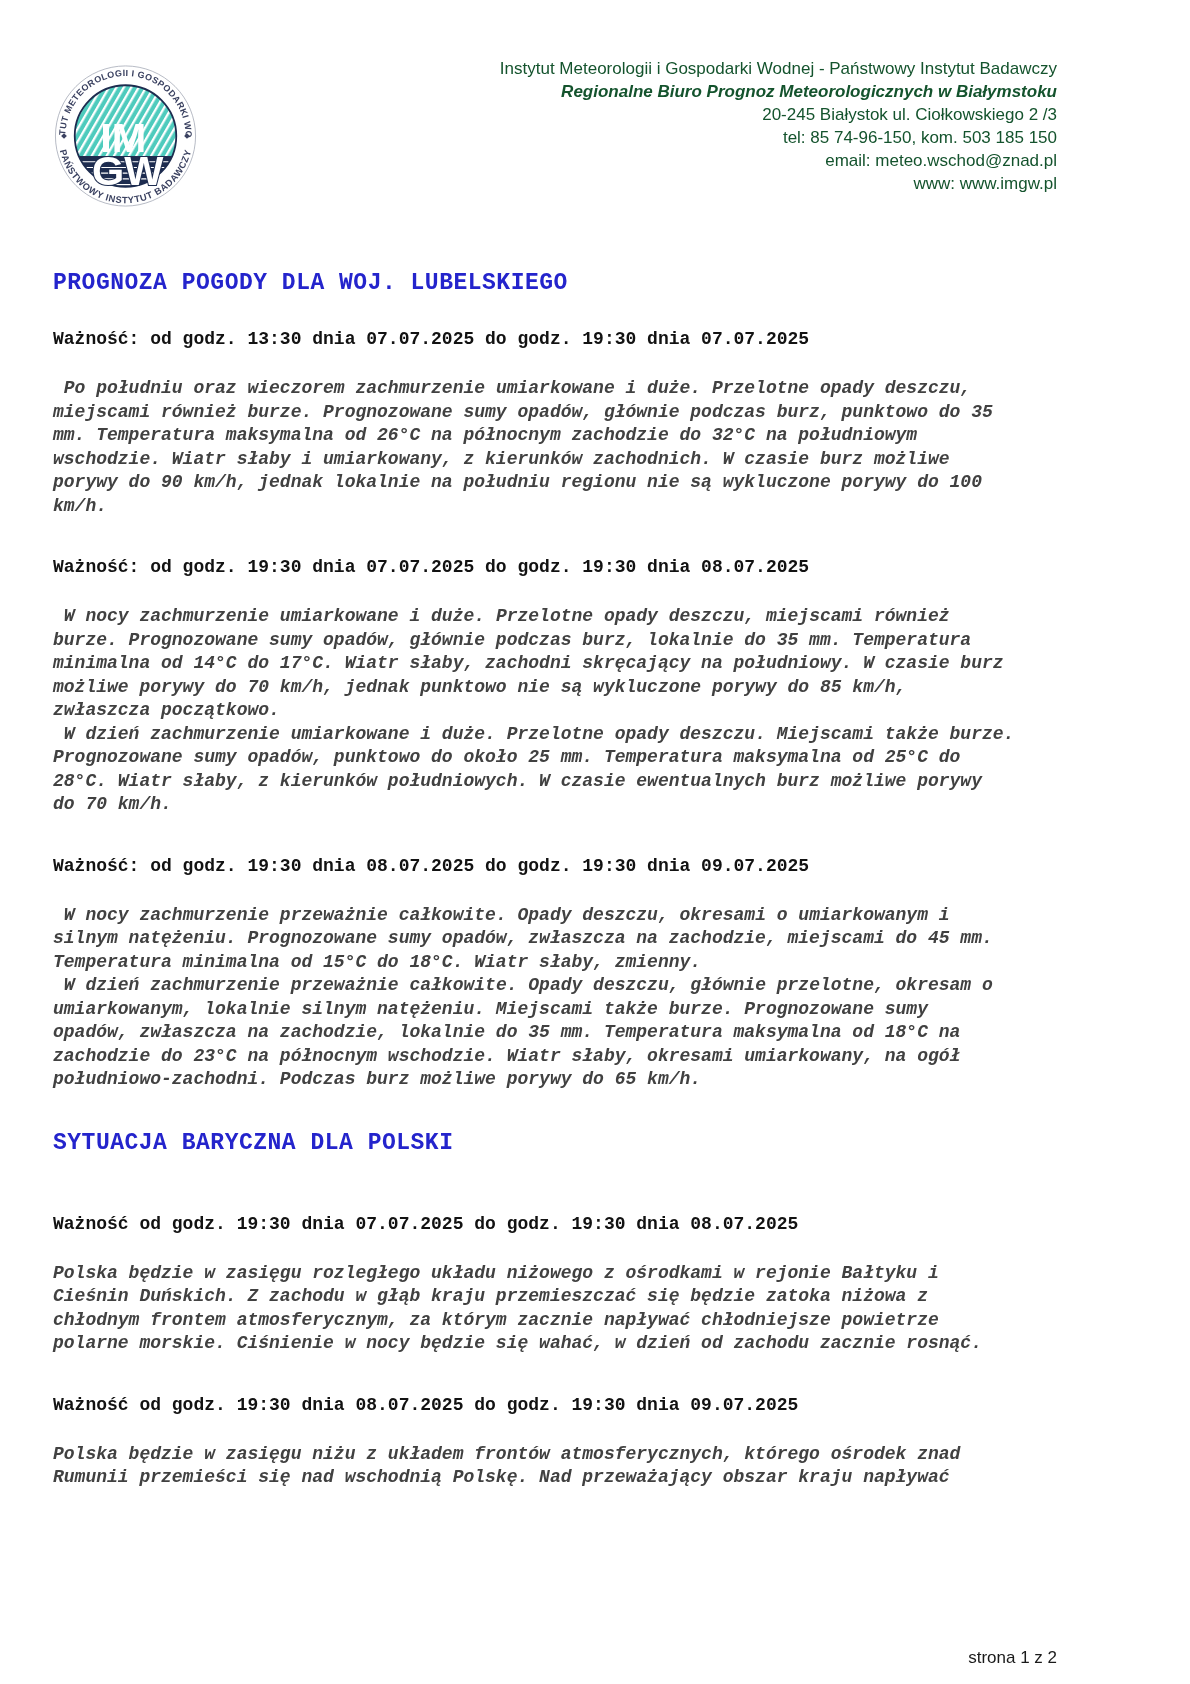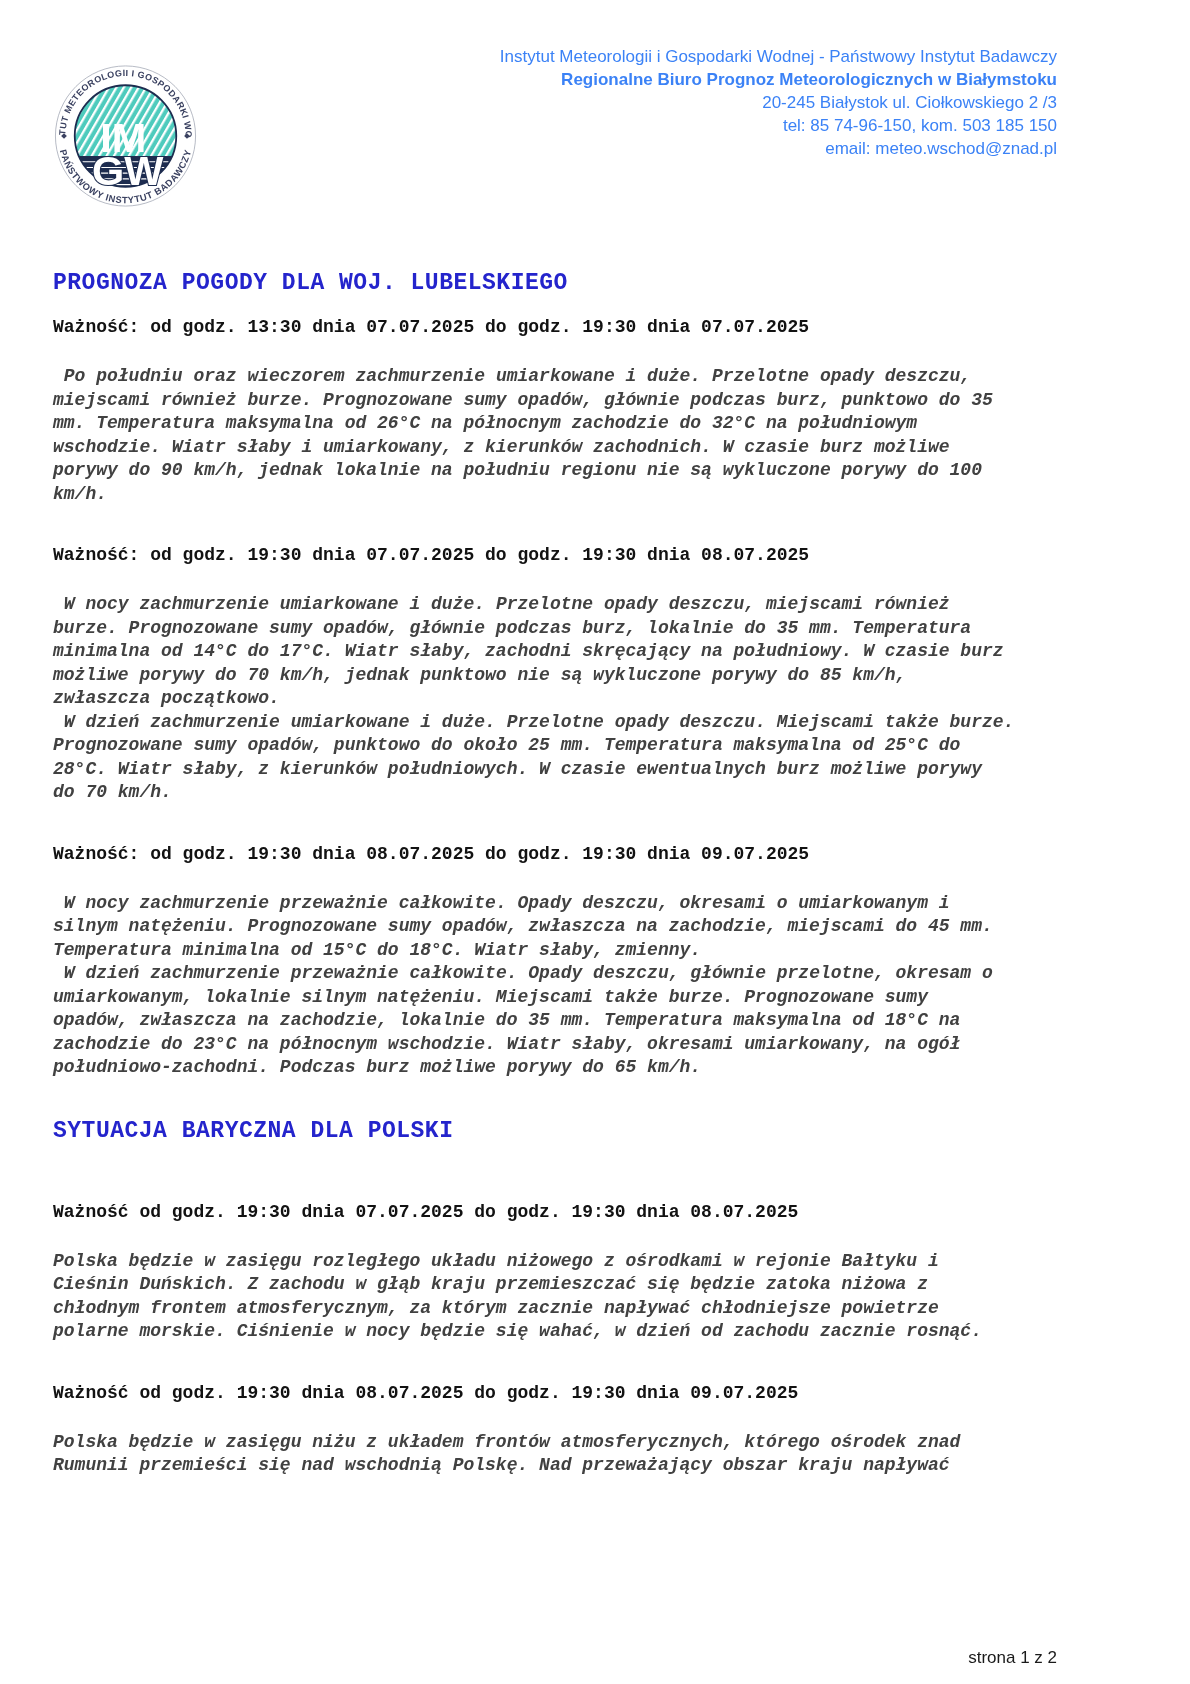--- a/index.html
+++ b/index.html
@@ -7,32 +7,32 @@
     width:1190px; height:1684px; background:#ffffff; position:relative;
     font-family:"Liberation Sans", sans-serif;
     -webkit-font-smoothing:antialiased;
   }
 
   
   .logo {
     position:absolute; left:54px; top:62px; width:143px; height:148px;
   }
   .contact {
-    position:absolute; top:45px; right:133px; text-align:right;
-    color:#3b82f6; font-size:17px; line-height:23px; white-space:nowrap;
+    position:absolute; top:57px; right:133px; text-align:right;
+    color:#14532d; font-size:17px; line-height:23px; white-space:nowrap;
   }
-  .contact .office { font-weight:bold; }
+  .contact .office { font-weight:bold;font-style:italic; }
 
   
   .content { position:absolute; left:53px; top:270px; width:1092px; }
 
   .doc-title {
     font-family:"Liberation Mono","DejaVu Sans Mono",monospace;
     font-weight:bold; font-size:23px; line-height:26px;
-    color:#2424cc; letter-spacing:.5px; margin:0 0 20px 0;
+    color:#2424cc; letter-spacing:.5px; margin:0 0 32px 0;
   }
   .baric-title { margin:24px 0 57px 0; }
 
   .validity {
     font-family:"Liberation Mono","DejaVu Sans Mono",monospace;
     font-weight:bold; font-size:18px; line-height:23px;
     color:#121212; margin:1px 0 26px 0; white-space:nowrap;
   }
 
   .body-text {
@@ -92,20 +92,21 @@
     <path d="M 182,100 l 4,-4 l 4,4 l -4,4 z" fill="#3a4160"></path>
   </svg>
 </div>
 
 <div class="contact">
   <div class="org">Instytut Meteorologii i Gospodarki Wodnej - Państwowy Instytut Badawczy</div>
   <div class="office">Regionalne Biuro Prognoz Meteorologicznych w Białymstoku</div>
   <div class="address">20-245 Białystok ul. Ciołkowskiego 2 /3</div>
   <div class="phone">tel: 85 74-96-150, kom. 503 185 150</div>
   <div class="email">email: meteo.wschod@znad.pl</div>
+  <div class="www">www: www.imgw.pl</div>
 </div>
 
 <div class="content">
 
   <h1 class="doc-title">PROGNOZA POGODY DLA WOJ. LUBELSKIEGO</h1>
 
   <div>
     <div class="validity">Ważność: od godz. 13:30 dnia 07.07.2025 do godz. 19:30 dnia 07.07.2025</div>
     <div class="body-text"> Po południu oraz wieczorem zachmurzenie umiarkowane i duże. Przelotne opady deszczu,
 miejscami również burze. Prognozowane sumy opadów, głównie podczas burz, punktowo do 35

